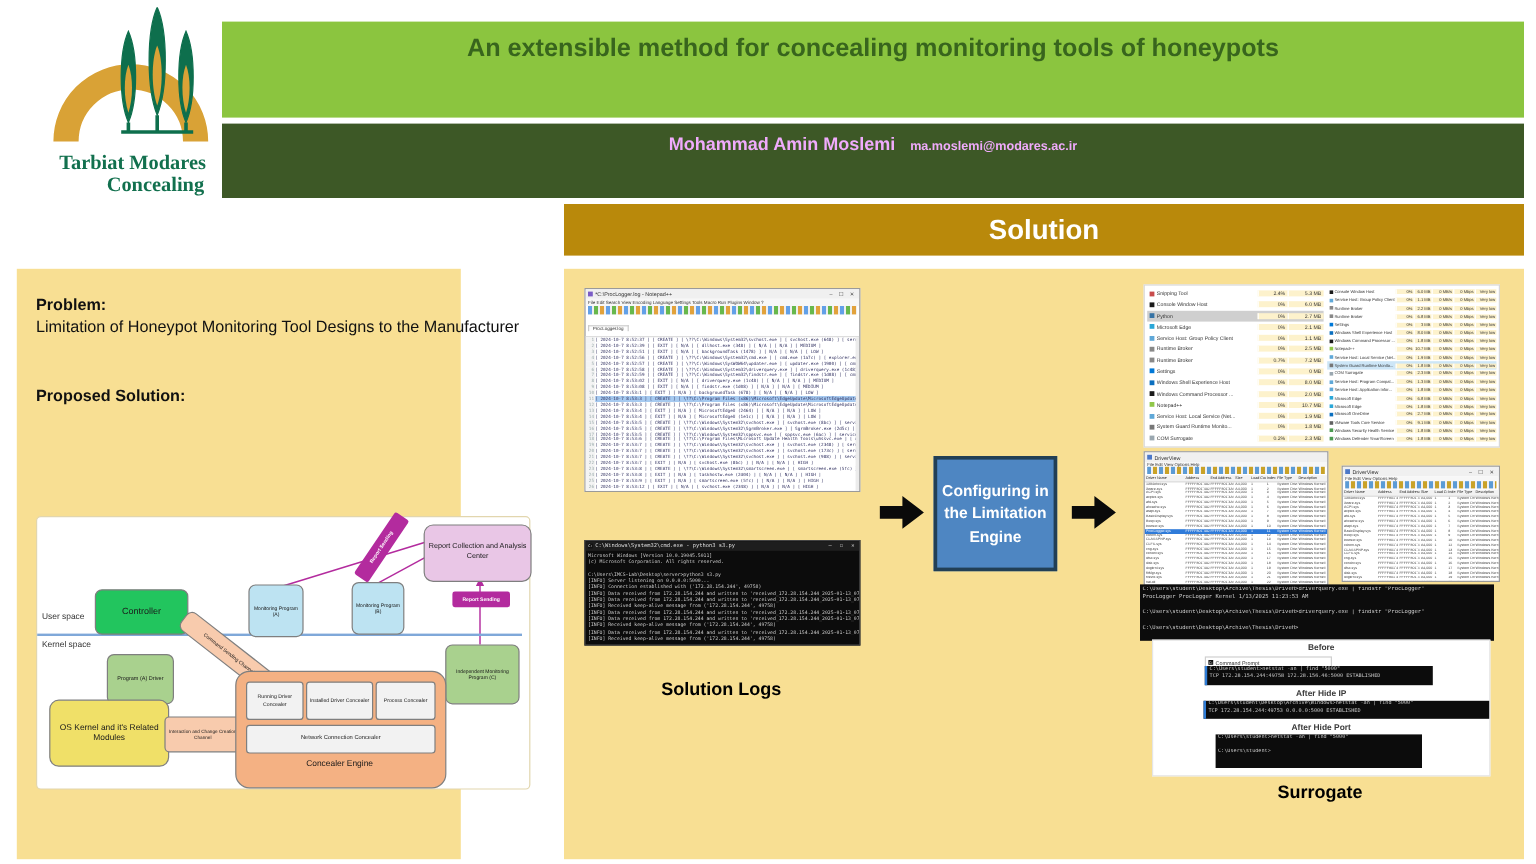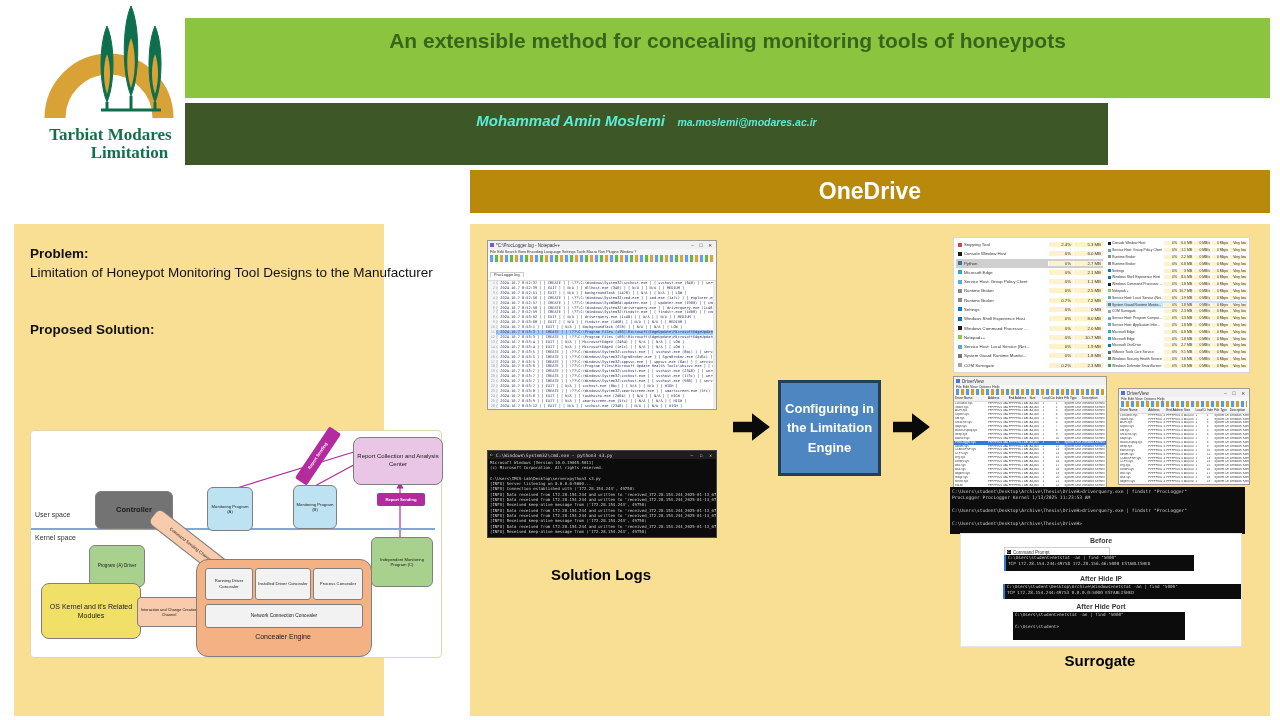--- a/index.html
+++ b/index.html
@@ -3,21 +3,21 @@
 <meta charset="utf-8">
 <style>
   html,body{margin:0;padding:0;background:#ffffff;}
   .poster{position:relative;width:1280px;height:720px;background:#ffffff;overflow:hidden;
           font-family:"Liberation Sans",sans-serif;-webkit-text-size-adjust:none;}
   .abs{position:absolute;}
 
   
   .title-band{left:185px;top:18px;width:1085px;height:80px;background:#8BC53F;}
   .title-band h1{margin:0;padding-top:11px;text-align:center;font-size:21px;font-weight:bold;color:#38651D;}
-  .author-band{left:185px;top:103px;width:923px;height:62px;background:#3D5826;color:#5eead4;text-align:center;font-style:italic;}
+  .author-band{left:185px;top:103px;width:1085px;height:62px;background:#3D5826;color:#f0abfc;text-align:center;}
   .author-line{margin-top:9px;}
   .author-line .big{font-size:15px;font-weight:bold;}
   .author-line .small{font-size:10.5px;font-weight:bold;margin-left:8px;}
 
   
   .logo{left:28px;top:6px;width:165px;height:158px;text-align:center;}
   .logo-text{color:#12704E;font-weight:bold;font-size:17px;line-height:1.05;margin-top:-4px;font-family:Liberation Serif, serif;}
   .logo-text .l2{display:block;padding-left:38px;}
 
   
@@ -33,21 +33,21 @@
   .prob{left:16px;top:20px;width:410px;color:#111;font-size:13.5px;line-height:19px;}
   .prob h3{margin:0;font-size:13.5px;}
   .prob p{margin:0 0 0 0;}
   .prob .gap{height:38px;}
 
   
   .diagram{left:16px;top:206px;width:410px;height:226px;background:#fff;border:1px solid #e2d6ae;border-radius:4px;}
   .dbox{position:absolute;border:1px solid #7F7F7F;border-radius:6px;display:flex;align-items:center;
         justify-content:center;text-align:center;color:#1a1a1a;font-size:4.2px;line-height:1.3;padding:1px;z-index:2;}
   .d-report{left:322px;top:6px;width:86px;height:44px;background:#E9C6E6;font-size:6px;border-radius:8px;}
-  .d-ctrl{left:64px;top:60px;width:74px;height:34px;background:#737373;font-size:7.5px;font-weight:bold;}
+  .d-ctrl{left:48px;top:60px;width:74px;height:34px;background:#22c55e;font-size:7.5px;}
   .d-mona{left:176px;top:56px;width:42px;height:40px;background:#BDE3F2;}
   .d-monb{left:262px;top:54px;width:40px;height:40px;background:#BDE3F2;}
   .d-ind{left:340px;top:106px;width:58px;height:46px;background:#A9D18E;}
   .d-pad{left:58px;top:114px;width:52px;height:38px;background:#A9D18E;font-size:4.6px;}
   .d-osk{left:10px;top:152px;width:96px;height:52px;background:#F0E068;font-size:7px;border-radius:8px;}
   .d-ic{left:106px;top:166px;width:60px;height:26px;background:#F8CBAD;font-size:3.9px;border-radius:4px;}
   .d-csc{left:112px;top:104px;width:92px;height:15px;background:#F8CBAD;font-size:4.2px;transform:rotate(38deg);border-radius:6px;}
   .d-rs1{left:256px;top:18px;width:60px;height:12px;background:#B32B9E;color:#fff;font-weight:bold;font-size:4.2px;
          transform:rotate(-56deg);z-index:3;border:none;border-radius:2px;}
   .d-rs2{left:346px;top:62px;width:46px;height:11px;background:#B32B9E;color:#fff;font-weight:bold;font-size:4.2px;border:none;border-radius:2px;}
@@ -160,35 +160,35 @@
         <path d="M90 82 C85 68 85 44 90 32 C95 44 95 68 90 82 Z"></path>
         <path d="M114 88 C110 76 110 58 114 48 C118 58 118 76 114 88 Z"></path>
       </g>
       <g stroke="#0E6F4D" stroke-width="3" fill="none">
         <path d="M66 96 L66 104 M90 90 L90 104 M114 96 L114 104"></path>
         <path d="M60 104 L120 104"></path>
       </g>
     </svg>
     <div class="logo-text">
       <span>Tarbiat Modares</span>
-      <span class="l2">Limitation</span>
+      <span class="l2">Concealing</span>
     </div>
   </div>
 
   <div class="abs title-band">
     <h1>An extensible method for concealing monitoring tools of honeypots</h1>
   </div>
   <div class="abs author-band">
     <div class="author-line">
       <span class="big">Mohammad Amin Moslemi</span>
       <span class="small">ma.moslemi@modares.ac.ir</span>
     </div>
   </div>
 
-  <div class="abs sec-h right">OneDrive</div>
+  <div class="abs sec-h right">Solution</div>
 
   <div class="abs panel left">
     <div class="abs prob">
       <h3>Problem:</h3>
       <p>Limitation of Honeypot Monitoring Tool Designs to the Manufacturer</p>
       <div class="gap"></div>
       <h3>Proposed Solution:</h3>
     </div>
 
     <div class="abs diagram">

